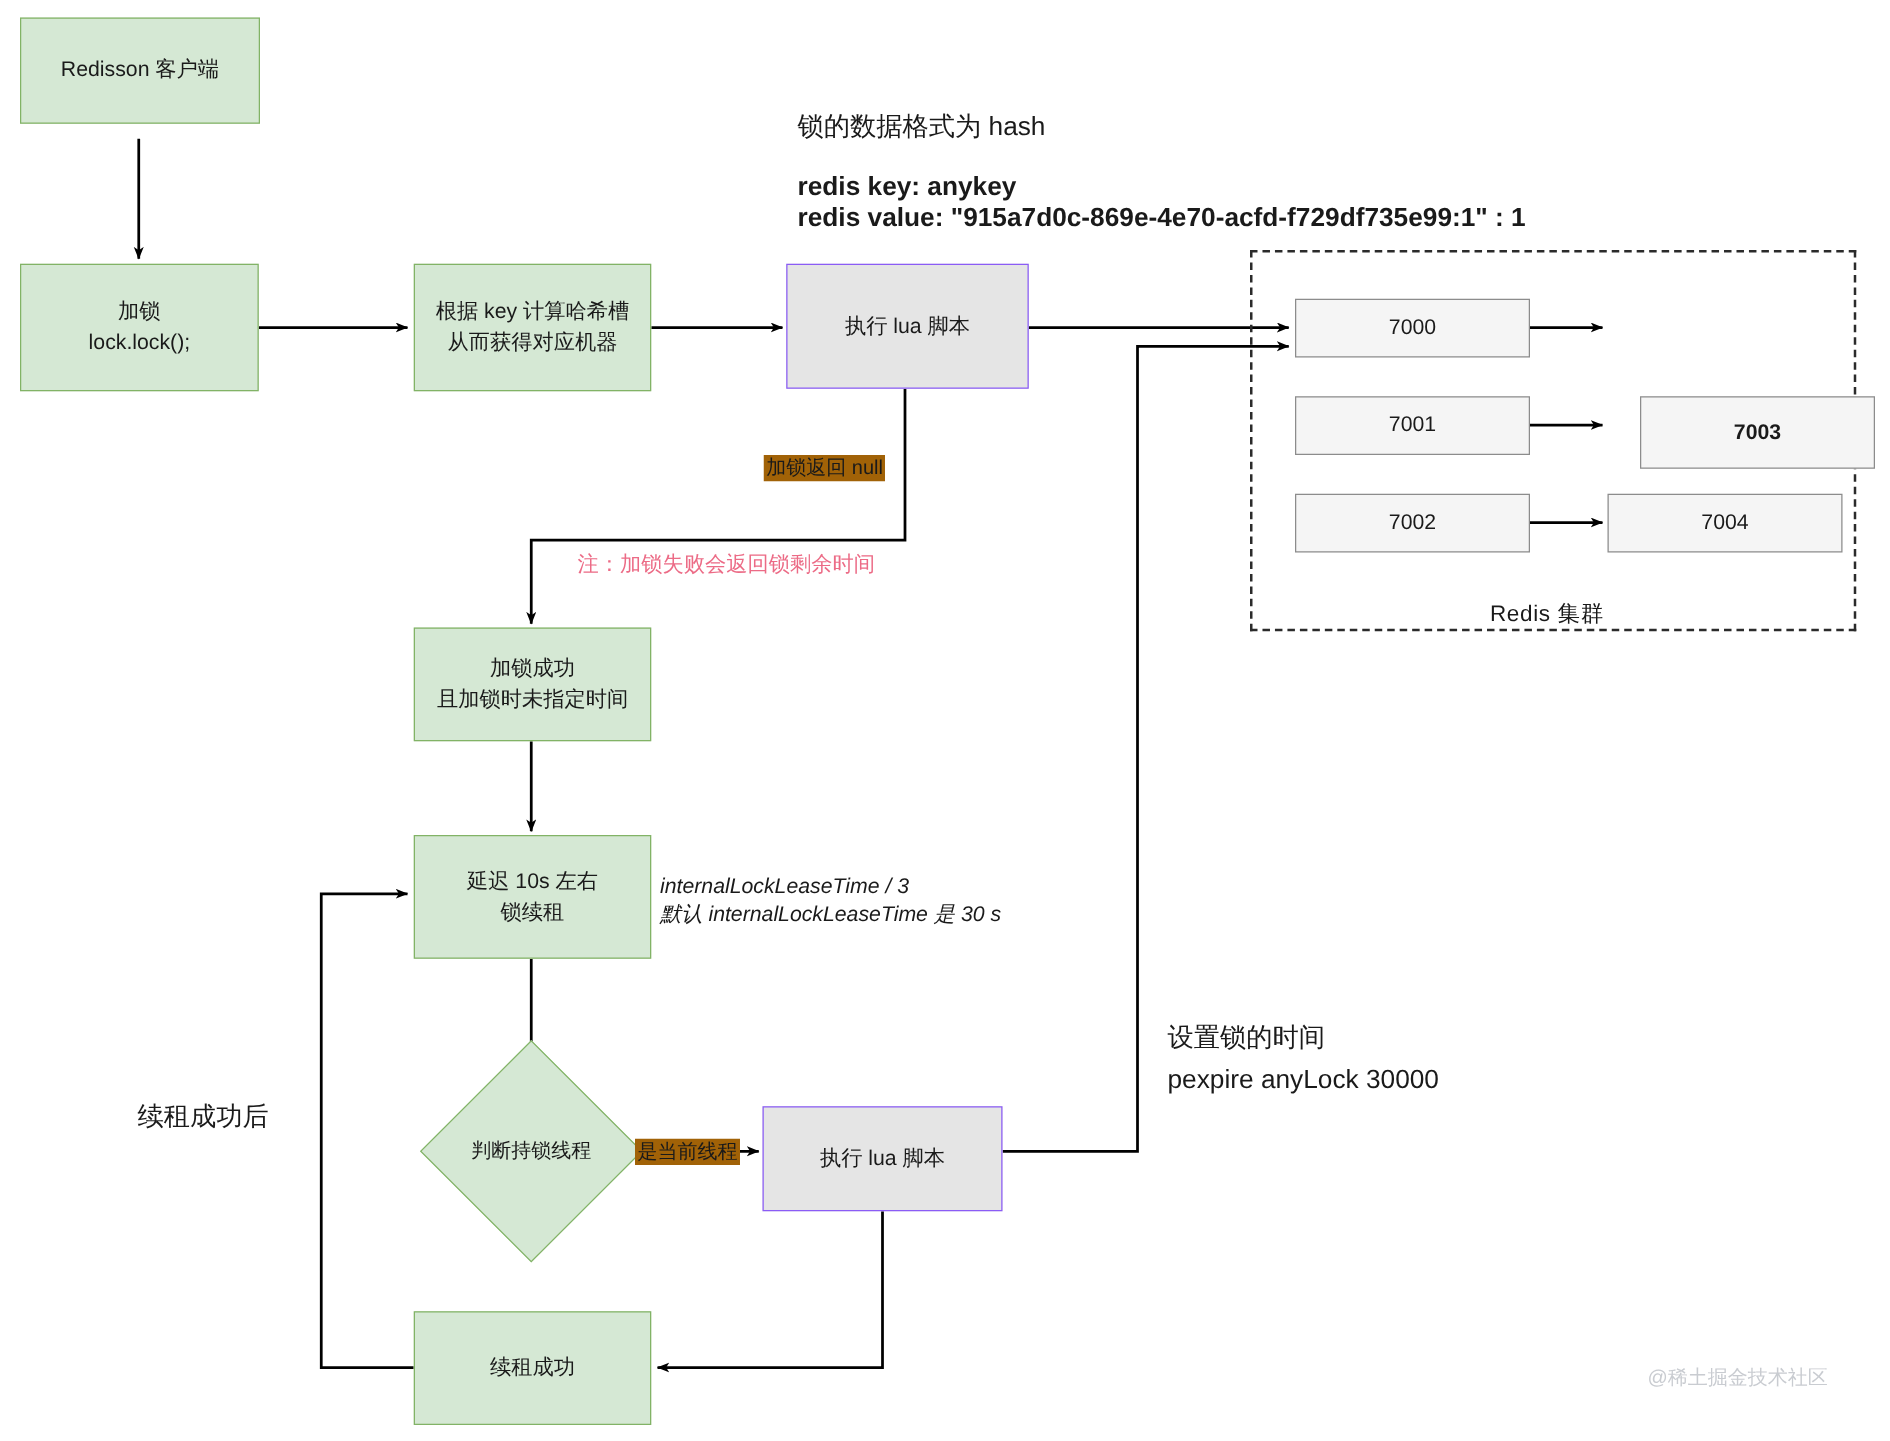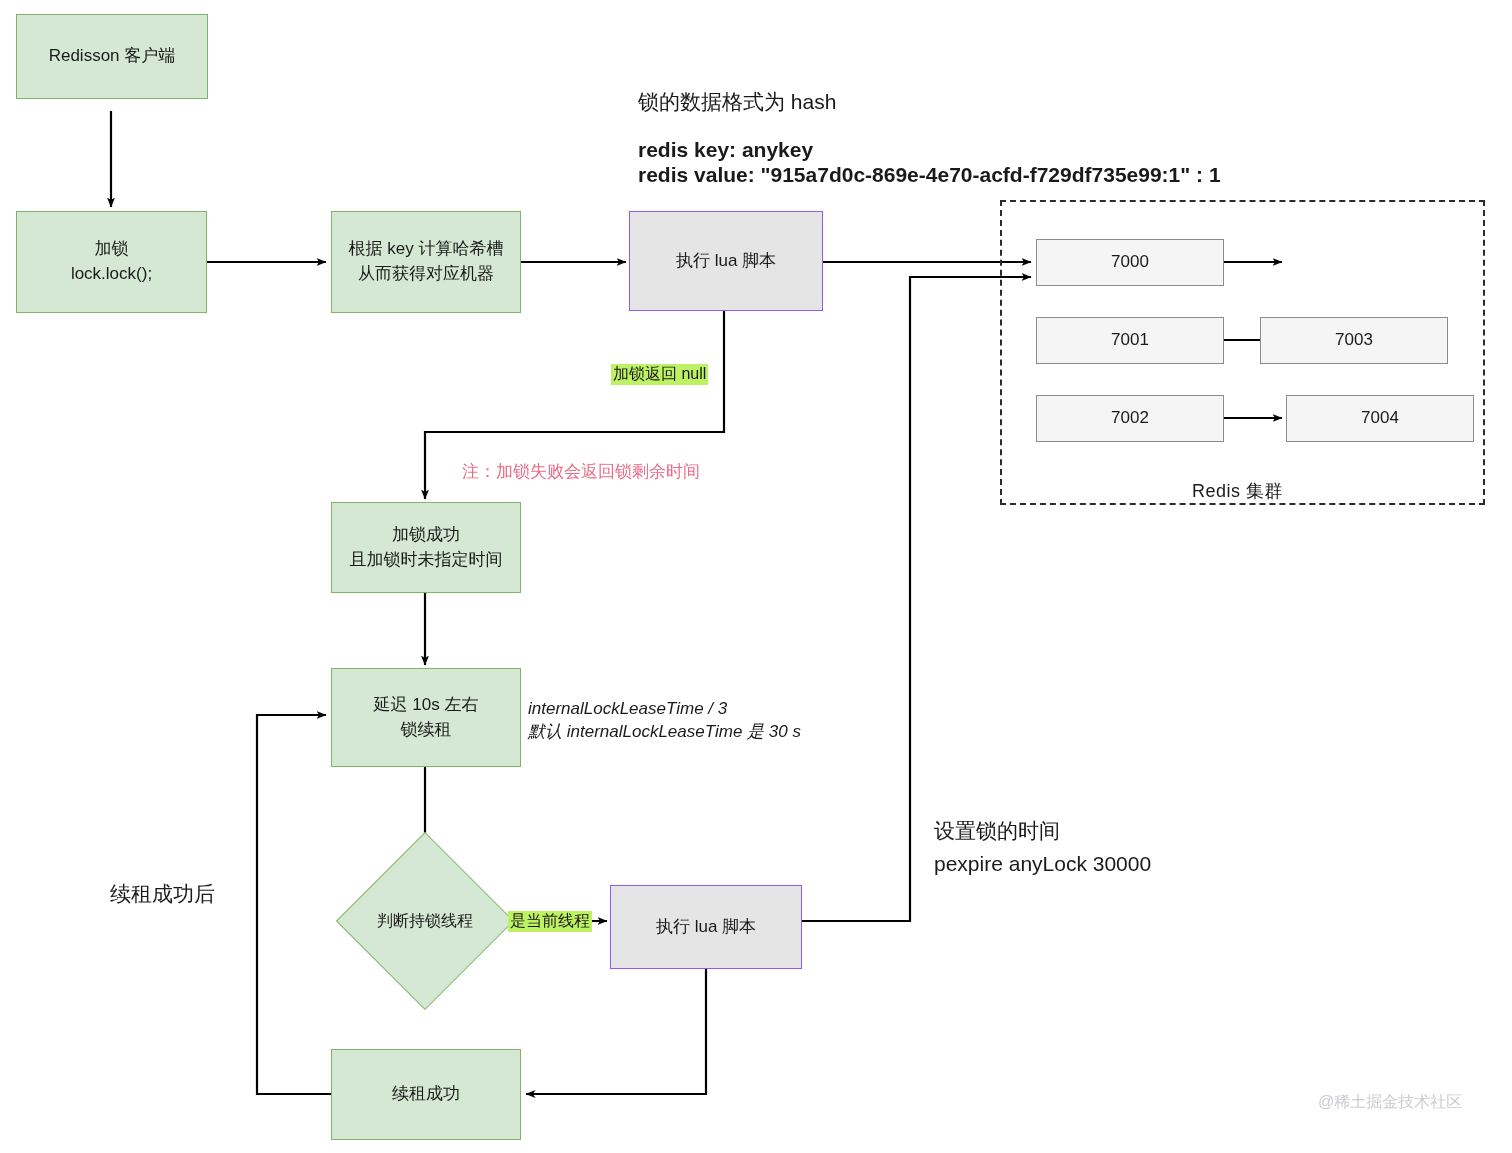--- a/index.html
+++ b/index.html
@@ -96,21 +96,21 @@
   }
   .ann-italic {
     font-style: italic;
     font-size: 17px;
   }
   .edge-label {
     position: absolute;
     font-size: 16px;
     color: #1a1a1a;
     white-space: nowrap;
-    background: #bef264;
+    background: #a16207;
     padding: 0 2px;
   }
   .note-red {
     position: absolute;
     font-size: 17px;
     color: #ec6b86;
     white-space: nowrap;
   }
   .watermark {
     position: absolute;
@@ -201,21 +201,21 @@
 
   <div class="cluster-box" style="left:1000px; top:200px; width:485px; height:305px;"></div>
 
   <div class="node node-redis" style="left:1036px; top:239px; width:188px; height:47px;">
     <span>7000</span>
   </div>
 
   <div class="node node-redis" style="left:1036px; top:317px; width:188px; height:47px;">
     <span>7001</span>
   </div>
-  <div class="node node-redis" style="left:1260px; top:317px; width:188px; height:47px;">
+  <div class="node node-redis" style="left:1312px; top:317px; width:188px; height:58px;font-weight:bold;">
     <span>7003</span>
   </div>
 
   <div class="node node-redis" style="left:1036px; top:395px; width:188px; height:47px;">
     <span>7002</span>
   </div>
   <div class="node node-redis" style="left:1286px; top:395px; width:188px; height:47px;">
     <span>7004</span>
   </div>
 
@@ -234,17 +234,17 @@
   <div class="ann" style="left:934px; top:815px;">设置锁的时间</div>
 
   <div class="ann" style="left:934px; top:848px;">pexpire anyLock 30000</div>
 
   <div class="ann" style="left:110px; top:878px;">续租成功后</div>
 
   <div class="edge-label" style="left:611px; top:364px;">加锁返回 null</div>
 
   <div class="edge-label" style="left:508px; top:911px;">是当前线程</div>
 
-  <div class="note-red" style="left:462px; top:440px;margin-top:20px;">注：加锁失败会返回锁剩余时间</div>
+  <div class="note-red" style="left:462px; top:440px;">注：加锁失败会返回锁剩余时间</div>
 
   <div class="watermark" style="left:1318px; top:1092px;">@稀土掘金技术社区</div>
 
 </div>
 
 </body></html>

